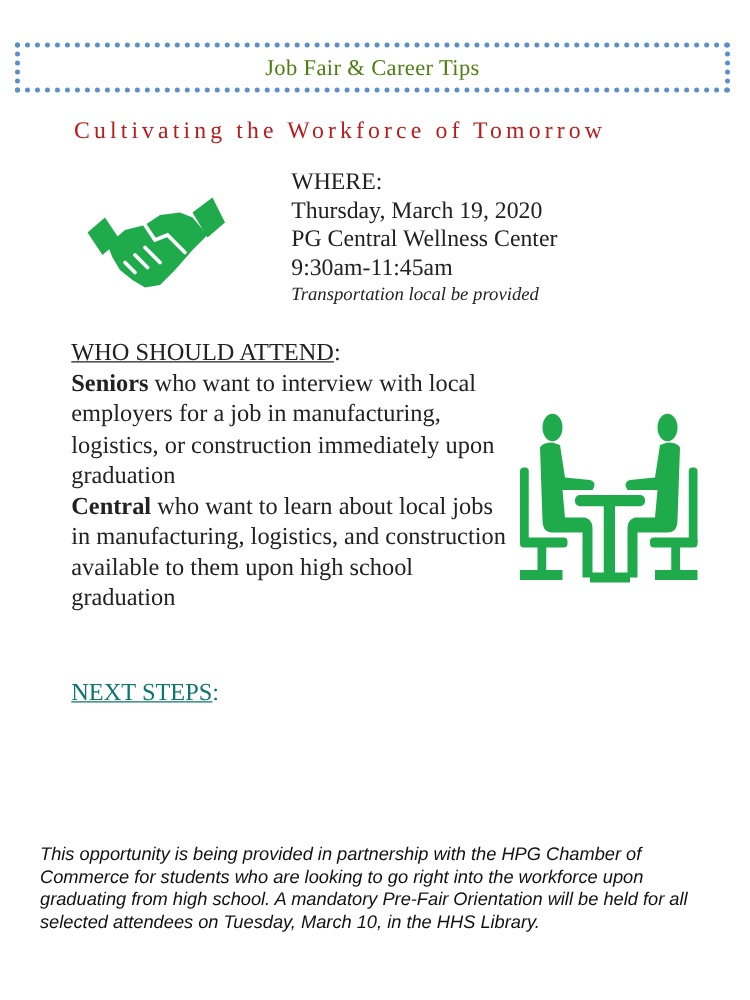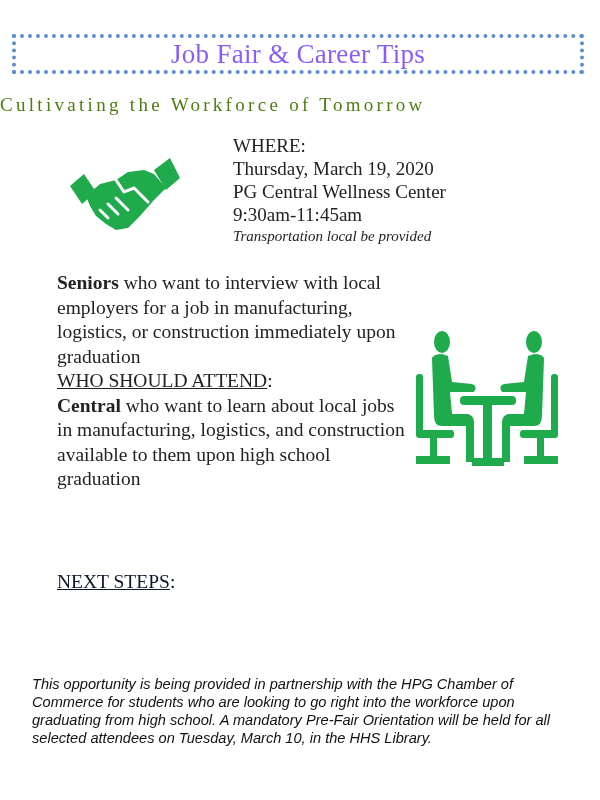--- a/index.html
+++ b/index.html
@@ -4,36 +4,36 @@
   <style>
     html, body { margin: 0; padding: 0; background: #ffffff; }
     body { width: 600px; height: 800px; position: relative; overflow: hidden; color: #1a1a1a; }
     .title-box {
       position: absolute; left: 12px; top: 34px; width: 572px; height: 40px;
       border: 4px dotted #5b8fc9; box-sizing: border-box;
       display: flex; align-items: center; justify-content: center;
     }
     .title-box h1 {
       margin: 16px; font-family: "Liberation Serif", serif; font-weight: normal;
-      font-size: 27px; color: #8b5cf6; letter-spacing: 0.3px;
+      font-size: 18px; color: #4d7c0f; letter-spacing: 0.3px;
     }
     .subtitle {
-      position: absolute; left: 0; top: 94px; width: 544px; text-align: left;
-      font-family: "Liberation Serif", serif; font-size: 19px; color: #4d7c0f;
+      position: absolute; left: 0; top: 94px; width: 544px; text-align: center;
+      font-family: "Liberation Serif", serif; font-size: 19px; color: #b91c1c;
       letter-spacing: 3.3px;
     }
     .handshake { position: absolute; left: 70px; top: 158px; width: 110px; height: 80px; }
     .where { position: absolute; left: 233px; top: 134px; font-family: "Liberation Serif", serif; font-size: 19px; line-height: 23px; color: #222; }
     .where .u { }
     .where .small { font-style: italic; font-size: 15px; line-height: 20px; }
     .attend { position: absolute; left: 57px; top: 271px; width: 350px; font-family: "Liberation Serif", serif; font-size: 19.5px; line-height: 24.5px; color: #222; }
     .attend .u, .next .u { text-decoration: underline; }
     .attend b { font-weight: bold; }
     .meeting { position: absolute; left: 412px; top: 330px; width: 150px; height: 140px; }
-    .next { position: absolute; left: 57px; top: 570px; width: 460px; font-family: "Liberation Serif", serif; font-size: 19.5px; line-height: 24.5px; color: #0f172a; }
+    .next { position: absolute; left: 57px; top: 543px; width: 460px; font-family: "Liberation Serif", serif; font-size: 19.5px; line-height: 24.5px; color: #0f766e; }
     .next b { font-weight: bold; }
     .footer { position: absolute; left: 32px; top: 675px; width: 540px; font-family: "Liberation Sans", sans-serif; font-style: italic; font-size: 14.6px; line-height: 18px; color: #111; }
   </style>
 </head>
 <body>
 
 <div class="title-box">
   <h1>Job Fair &amp; Career Tips</h1>
 </div>
 
@@ -58,22 +58,22 @@
 
 <div class="where">
   <div><span class="u">WHERE</span><span>:</span></div>
   <div>Thursday, March 19, 2020</div>
   <div>PG Central Wellness Center</div>
   <div>9:30am-11:45am</div>
   <div class="small">Transportation local be provided</div>
 </div>
 
 <div class="attend">
+  <div><span class="u">WHO SHOULD ATTEND</span><span>:</span></div>
   <div><b>Seniors</b><span> who want to interview with local employers for a job in manufacturing, logistics, or construction immediately upon graduation</span></div>
-  <div><span class="u">WHO SHOULD ATTEND</span><span>:</span></div>
   <div><b>Central</b><span> who want to learn about local jobs in manufacturing, logistics, and construction available to them upon high school graduation</span></div>
 </div>
 
 <svg class="meeting" viewBox="0 0 150 140">
   <g fill="#1faa4b">
 
     <ellipse cx="30" cy="12" rx="8" ry="11"></ellipse>
     <path d="M20,28 Q22,24 30,24 L36,26 L40,52 L60,54 Q66,56 62,62 L38,62 L40,84 L56,84 Q62,86 62,92 L62,132 L54,132 L54,96 L30,96 Q22,96 22,86 Z"></path>
     <rect x="4" y="44" width="7" height="62" rx="3"></rect>
     <rect x="4" y="100" width="38" height="8" rx="3"></rect>

